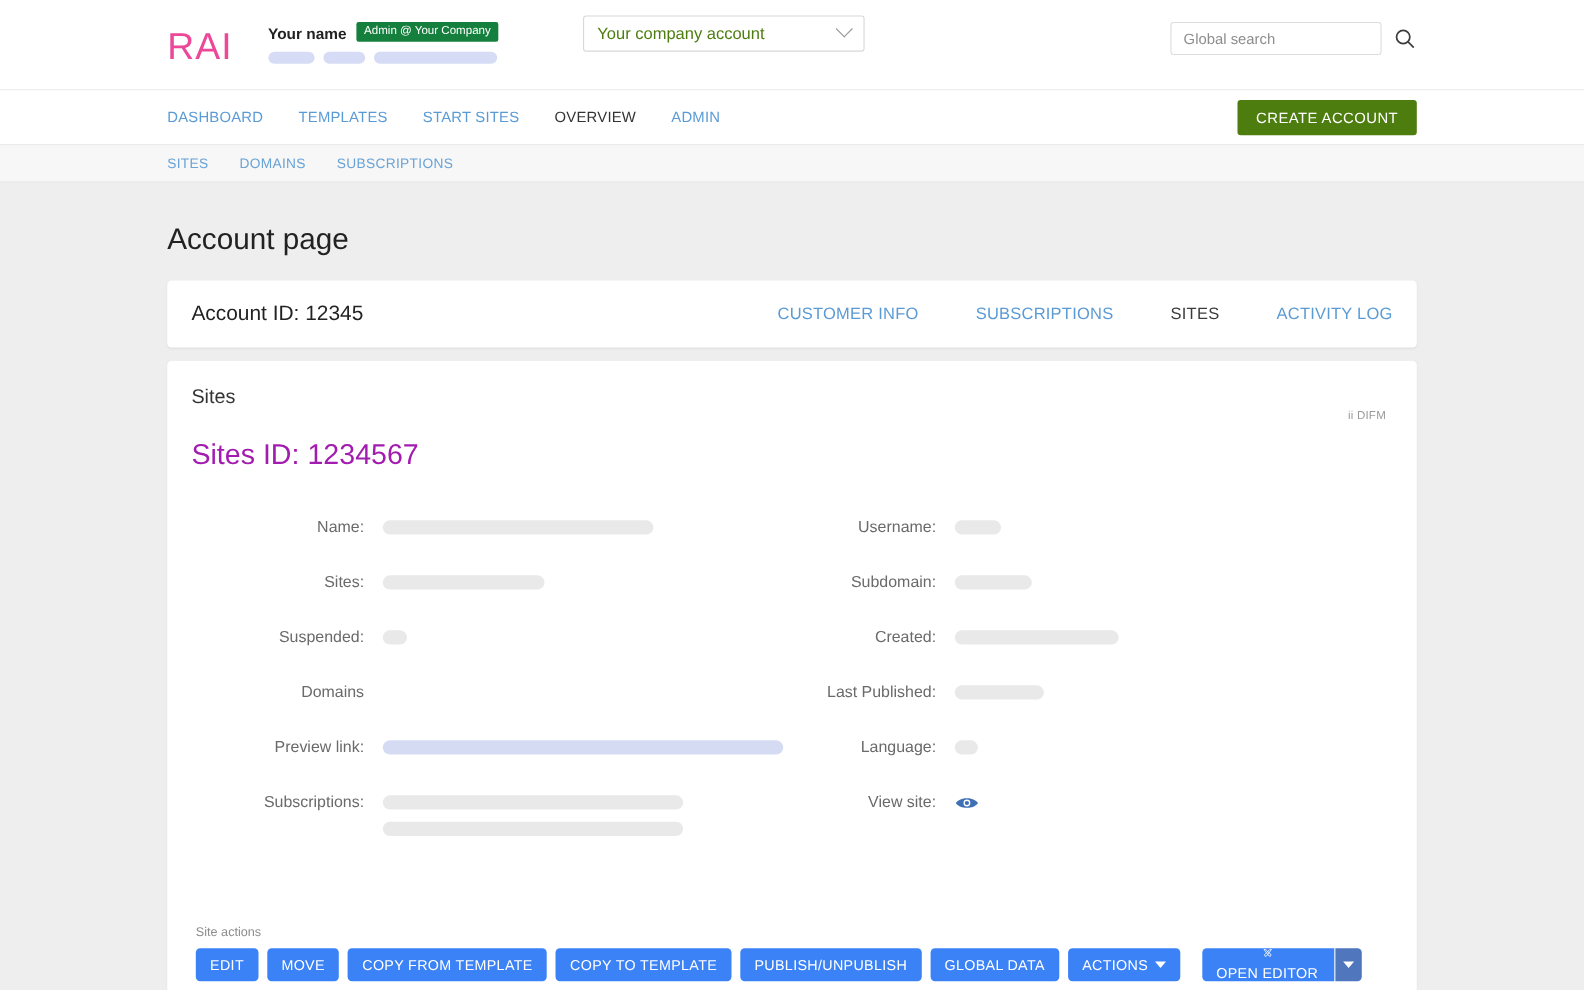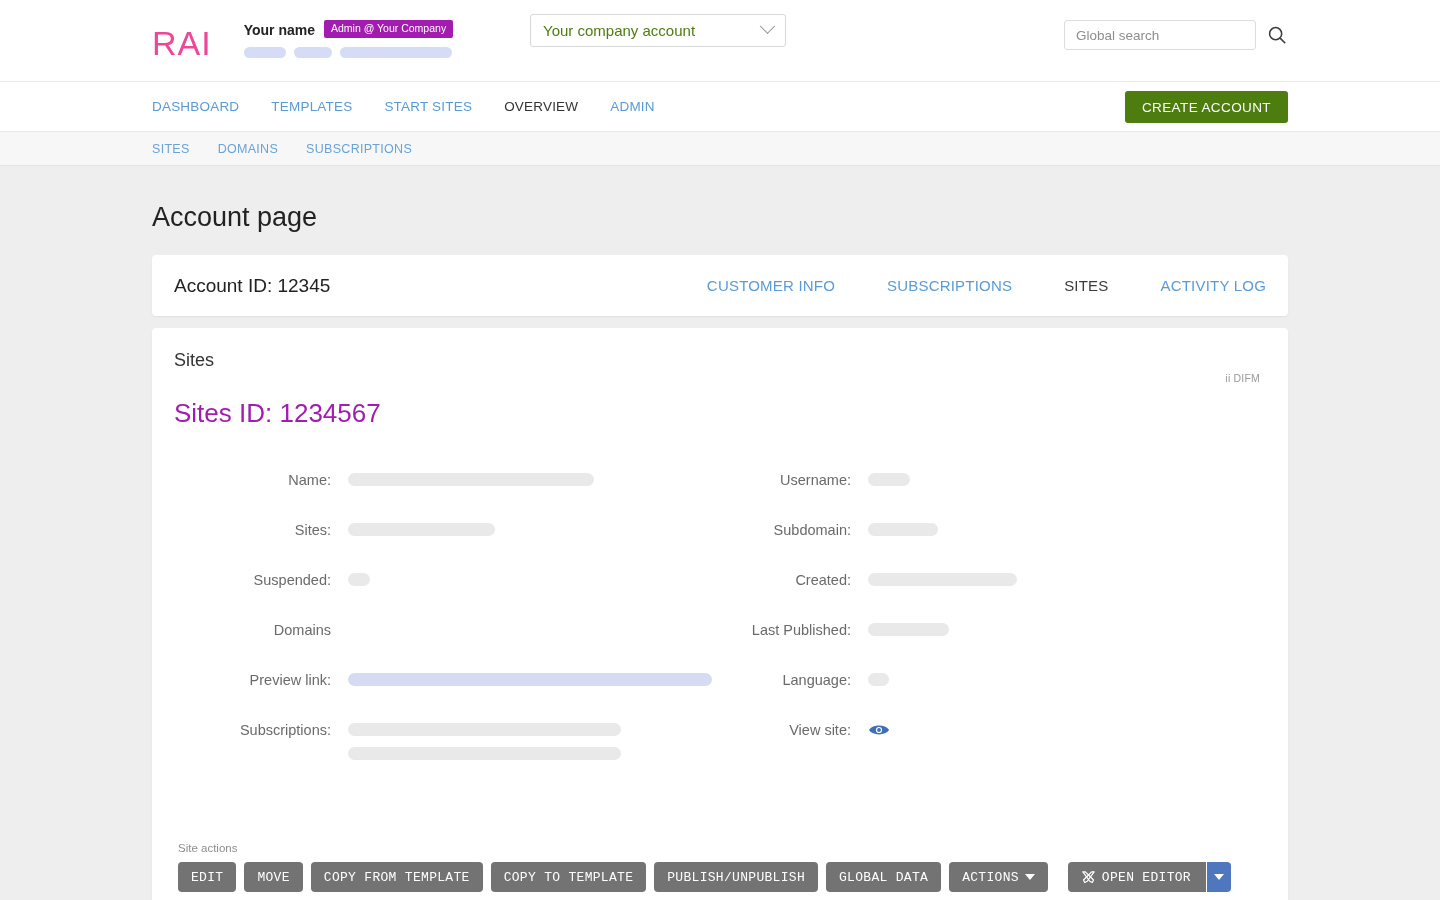--- a/index.html
+++ b/index.html
@@ -40,21 +40,21 @@
     display: flex;
     align-items: flex-end;
     gap: 9px;
   }
   .user-name {
     font-size: 14px;
     font-weight: bold;
     color: #222222;
   }
   .role-badge {
-    background: #a21caf;
+    background: #15803d;
     color: #ffffff;
     font-size: 10.5px;
     padding: 3px 7px 3px 7px;
     border-radius: 2px;
     white-space: nowrap;
     line-height: 1.1;
   }
   .ph-row {
     display: flex;
     gap: 8px;
@@ -286,49 +286,49 @@
     margin-left: 4px;
   }
   .actions-row {
     display: flex;
     align-items: center;
     gap: 8px;
     margin-top: 8px;
     margin-left: 4px;
   }
   .abtn {
-    background: #737373;
+    background: #3b82f6;
     color: #ffffff;
     border: none;
     border-radius: 4px;
     height: 30px;
     padding: 0 13px;
     font-size: 13px;
     letter-spacing: 0.3px;
-    font-family: Liberation Mono, monospace;
+    font-family: Liberation Sans, sans-serif;
     cursor: pointer;
     display: inline-flex;
     align-items: center;
     gap: 6px;
     white-space: nowrap;
   }
   .caret {
     width: 0; height: 0;
     border-left: 5px solid transparent;
     border-right: 5px solid transparent;
     border-top: 6px solid #ffffff;
     display: inline-block;
   }
   .split {
     display: inline-flex;
     align-items: stretch;
     gap: 1px;
     margin-left: 12px;
   }
-  .split .abtn { border-radius: 4px 0 0 4px; padding: 0 15px 0 13px; }
+  .split .abtn { border-radius: 4px 0 0 4px; padding: 0 15px 0 13px; flex-direction: column; }
   .split .split-caret {
     background: #5076bd;
     border-radius: 0 4px 4px 0;
     width: 24px;
     display: inline-flex;
     align-items: center;
     justify-content: center;
     cursor: pointer;
   }
 </style>

